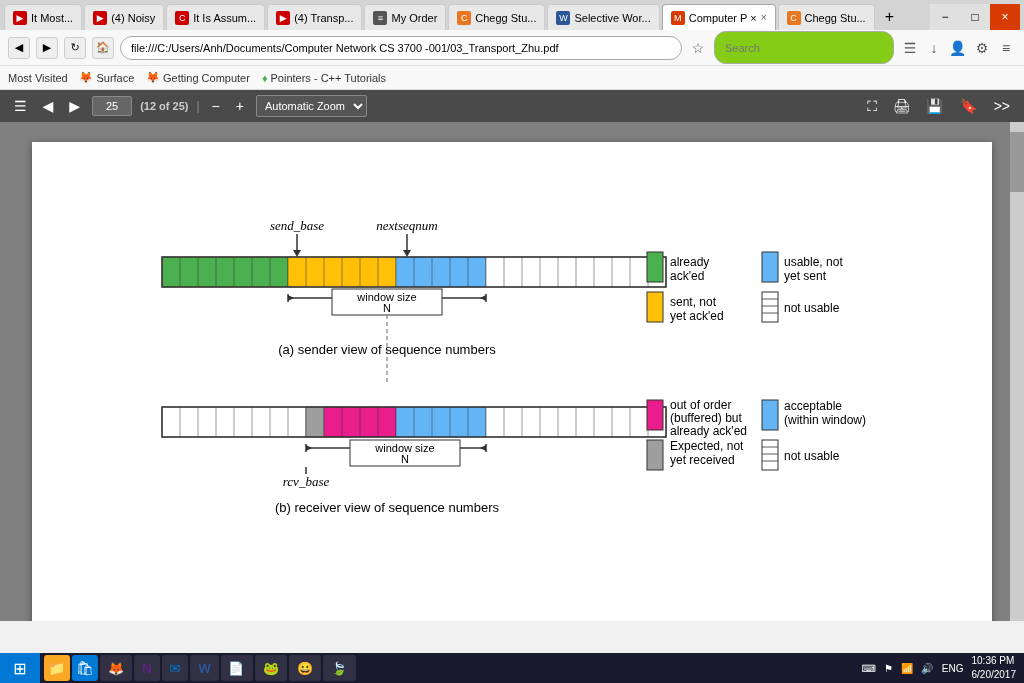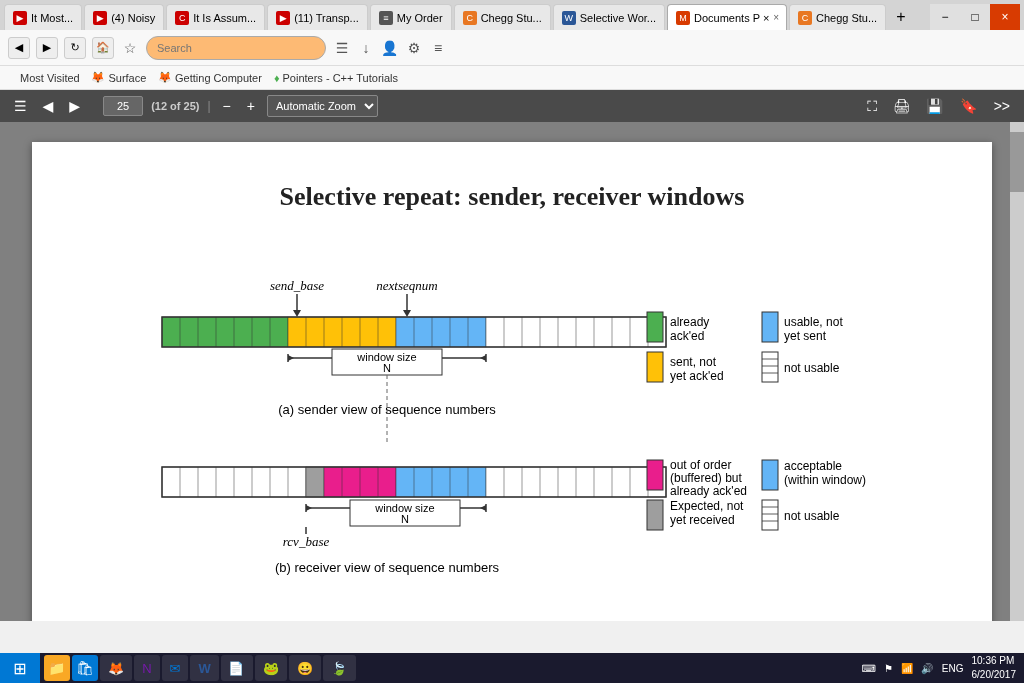--- a/index.html
+++ b/index.html
@@ -72,47 +72,47 @@
       flex: 1;
       height: 24px;
       border: 1px solid #aaa;
       border-radius: 12px;
       padding: 0 10px;
       font-size: 11px;
       background: white;
     }
     .search-bar {
       width: 180px;
-      height: 24px;
+      height: 33px;
       border: 1px solid #aaa;
       border-radius: 12px;
       padding: 0 10px;
       font-size: 11px;
-      background: #fdba74;
+      background: #84cc16;
     }
     .toolbar-icons {
       display: flex;
       gap: 4px;
       align-items: center;
     }
     .toolbar-icon {
       width: 20px; height: 20px;
       display: flex; align-items: center; justify-content: center;
       cursor: pointer;
       font-size: 14px;
       color: #555;
     }
 
     
     .bookmarks-bar {
       background: #f8f8f8;
       height: 24px;
       display: flex;
       align-items: center;
-      padding: 0 20px;
+      padding: 0 8px;
       gap: 12px;
       border-bottom: 1px solid #ddd;
       font-size: 11px;
     }
     .bookmark-item {
       cursor: pointer;
       color: #333;
       display: flex;
       align-items: center;
       gap: 3px;
@@ -138,21 +138,20 @@
     }
     .pdf-page-input {
       width: 40px;
       height: 20px;
       text-align: center;
       font-size: 11px;
       border: 1px solid #888;
       border-radius: 2px;
       background: #666;
       color: white;
-      margin-left: 11px;
     }
     .pdf-page-info {
       font-size: 11px;
       color: #ccc;
       font-weight: bold;
     }
     .pdf-separator { color: #888; }
     .pdf-zoom-select {
       background: #555;
       border: 1px solid #888;
@@ -276,57 +275,58 @@
   <div class="tab">
     <span class="tab-icon" style="background:#c00;color:white;font-size:9px;display:flex;align-items:center;justify-content:center;">▶</span>
     <span>(4) Noisy</span>
   </div>
   <div class="tab">
     <span class="tab-icon" style="background:#c00;color:white;font-size:9px;display:flex;align-items:center;justify-content:center;">C</span>
     <span>It Is Assum...</span>
   </div>
   <div class="tab">
     <span class="tab-icon" style="background:#c00;color:white;font-size:9px;display:flex;align-items:center;justify-content:center;">▶</span>
-    <span>(11) Transp...</span>
+    <span>(4) Transp...</span>
   </div>
   <div class="tab">
     <span class="tab-icon" style="background:#555;color:white;font-size:9px;display:flex;align-items:center;justify-content:center;">≡</span>
     <span>My Order</span>
   </div>
   <div class="tab">
     <span class="tab-icon" style="background:#e87722;color:white;font-size:9px;display:flex;align-items:center;justify-content:center;">C</span>
     <span>Chegg Stu...</span>
   </div>
   <div class="tab">
     <span class="tab-icon" style="background:#2b5797;color:white;font-size:9px;display:flex;align-items:center;justify-content:center;">W</span>
     <span>Selective Wor...</span>
   </div>
   <div class="tab active">
     <span class="tab-icon" style="background:#d83b01;color:white;font-size:9px;display:flex;align-items:center;justify-content:center;">M</span>
-    <span>Documents P ×</span>
+    <span>Computer P ×</span>
     <span class="tab-close">×</span>
   </div>
   <div class="tab">
     <span class="tab-icon" style="background:#e87722;color:white;font-size:9px;display:flex;align-items:center;justify-content:center;">C</span>
     <span>Chegg Stu...</span>
   </div>
   <div class="tab" style="background:none;border:none;font-size:16px;">+</div>
 
   <div style="margin-left:auto;display:flex;gap:0;">
     <div style="width:30px;height:26px;background:#e0e0e0;display:flex;align-items:center;justify-content:center;cursor:pointer;font-size:12px;">−</div>
     <div style="width:30px;height:26px;background:#e0e0e0;display:flex;align-items:center;justify-content:center;cursor:pointer;font-size:12px;">□</div>
     <div style="width:30px;height:26px;background:#d83b01;color:white;display:flex;align-items:center;justify-content:center;cursor:pointer;font-size:12px;">×</div>
   </div>
 </div>
 
 <div class="address-bar">
   <div class="nav-btn">◀</div>
   <div class="nav-btn">▶</div>
   <div class="nav-btn">↻</div>
   <div class="nav-btn">🏠</div>
+  <input class="url-bar" type="text" value="file:///C:/Users/Anh/Documents/Computer Network CS 3700 -001/03_Transport_Zhu.pdf" style="">
   <div class="toolbar-icon">☆</div>
   <input class="search-bar" type="text" placeholder="Search" style="">
   <div class="toolbar-icons">
     <div class="toolbar-icon">☰</div>
     <div class="toolbar-icon">↓</div>
     <div class="toolbar-icon">👤</div>
     <div class="toolbar-icon">⚙</div>
     <div class="toolbar-icon">≡</div>
   </div>
 </div>
@@ -367,21 +367,20 @@
     <button class="pdf-nav-btn">🖨</button>
     <button class="pdf-nav-btn">💾</button>
     <button class="pdf-nav-btn">🔖</button>
     <button class="pdf-nav-btn">&gt;&gt;</button>
   </div>
 </div>
 
 <div class="pdf-content">
   <div class="pdf-page">
 
-    <h1 class="page-title">Selective repeat: sender, receiver windows</h1>
 
     <svg class="diagram-svg" width="820" height="420" viewBox="0 0 820 420">
 
       <text x="195" y="48" font-style="italic" font-family="Times New Roman" font-size="13" text-anchor="middle">send_base</text>
       <text x="305" y="48" font-style="italic" font-family="Times New Roman" font-size="13" text-anchor="middle">nextseqnum</text>
 
       <line x1="195" y1="52" x2="195" y2="68" stroke="#333" stroke-width="1.5"></line>
       <polygon points="191,68 195,75 199,68" fill="#333"></polygon>
       <line x1="305" y1="52" x2="305" y2="68" stroke="#333" stroke-width="1.5"></line>
       <polygon points="301,68 305,75 309,68" fill="#333"></polygon>

